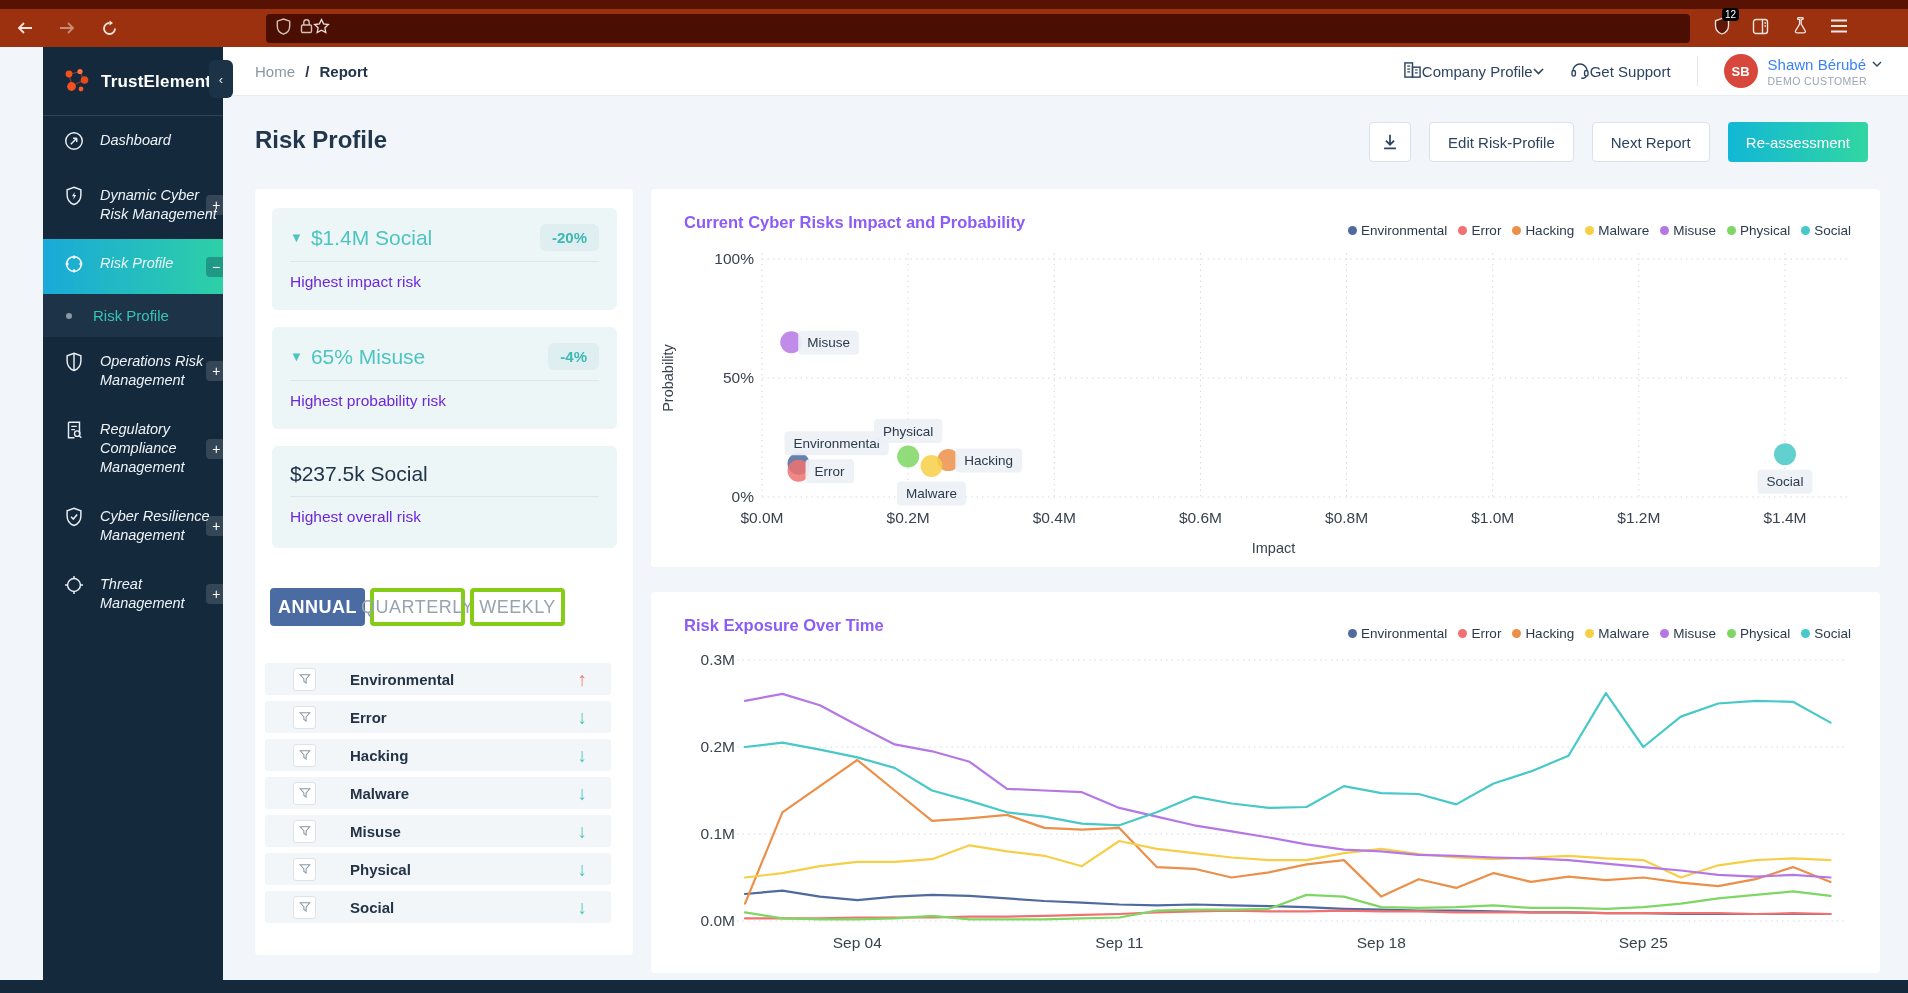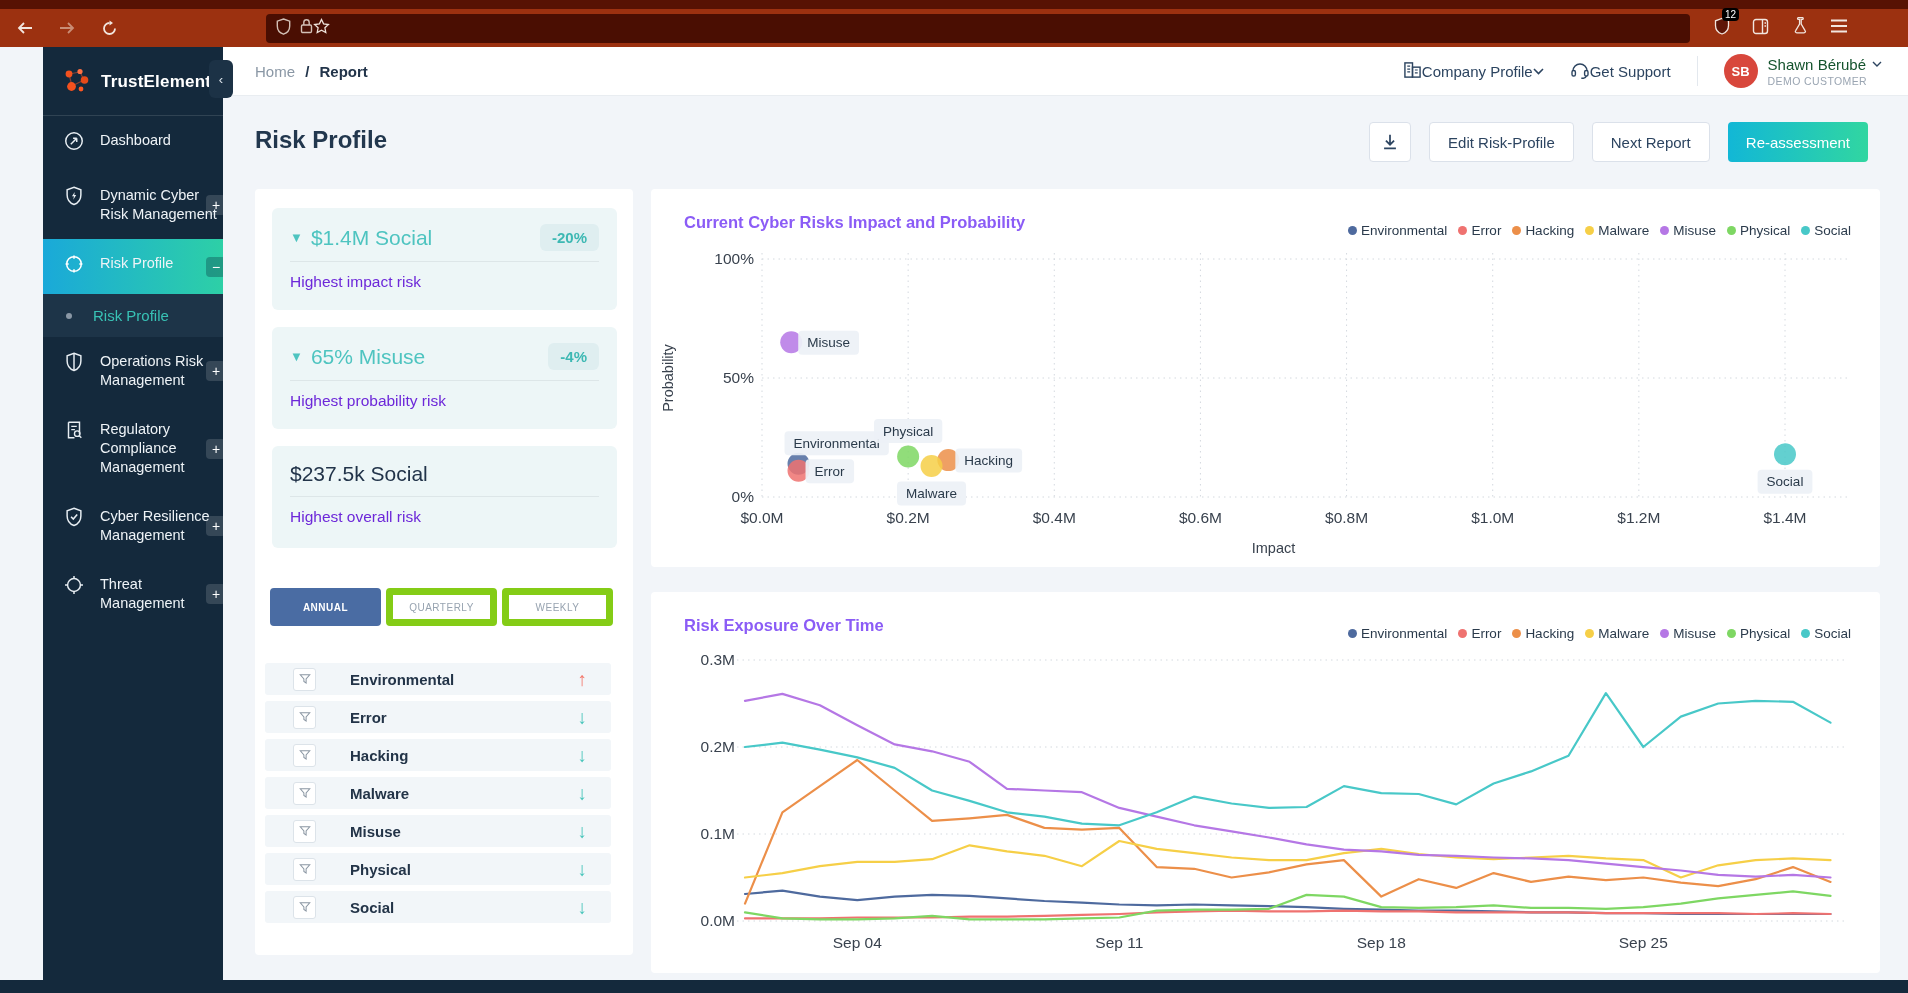--- a/index.html
+++ b/index.html
@@ -14,42 +14,42 @@
   .urltext{flex:1;font-size:15px;color:#d3c0b6;white-space:nowrap;overflow:hidden;margin-left:8px;}
   .urltext b{color:#f6efe9;font-weight:bold;}
   .chrome-right{display:flex;align-items:center;gap:22px;margin-left:24px;}
   .ext{position:relative;}
   .badge12{position:absolute;top:-9px;left:8px;background:#000000;color:#fff;font-size:10px;padding:0 3px;border-radius:4px;line-height:13px;}
   
   .sidebar{position:absolute;left:0;top:47px;width:196px;height:946px;background:#14293c;color:#e8eef3;margin-left:43px;}
   .brand{display:flex;align-items:center;gap:10px;padding:18px 0 16px 18px;}
   .brand-name{font-size:17px;font-weight:bold;color:#fff;letter-spacing:.2px;}
   .sb-divider{height:1px;background:rgba(255,255,255,.12);margin:0;}
-  .nav-item{position:relative;display:flex;align-items:flex-start;padding:15px 14px 15px 20px;cursor:pointer;}
+  .nav-item{position:relative;display:flex;align-items:flex-start;padding:15px 14px 15px 20px;cursor:pointer;font-style:italic;}
   .nav-item .ni-icon{width:24px;flex:0 0 24px;margin-top:-1px;}
   .nav-item .ni-label{font-size:14.5px;line-height:19px;margin-left:13px;width:132px;color:#eef3f7;}
   .nav-item .ni-action{position:absolute;right:13px;top:50%;margin-top:-10px;width:20px;height:20px;border-radius:4px;background:rgba(255,255,255,.14);color:#fff;font-size:14px;line-height:20px;text-align:center;}
   .nav-item.active{background:linear-gradient(90deg,#1aa9d9,#2fd3a2);}
   .nav-item.active .ni-action{background:rgba(8,54,66,.35);}
   .nav-sub{display:flex;align-items:center;background:#1d3448;padding:13px 14px 13px 20px;cursor:pointer;}
   .nav-sub .bullet{width:6px;height:6px;border-radius:50%;background:#8a97a5;margin-right:21px;margin-left:3px;}
   .nav-sub .ns-label{font-size:15px;color:#38c2b5;}
   .collapse-tab{position:absolute;left:209px;top:60px;width:24px;height:38px;background:#1c3246;border-radius:6px;color:#dfe7ee;display:flex;align-items:center;justify-content:center;font-size:13px;z-index:5;}
   
   .topbar{position:absolute;left:223px;top:47px;width:1685px;height:49px;background:#fff;border-bottom:1px solid #e9edf1;display:flex;align-items:center;box-sizing:border-box;}
   .crumbs{margin-left:32px;font-size:15px;}
   .crumb-home{color:#8a97a5;}
   .crumb-sep{color:#22344a;margin:0 6px;font-weight:bold;}
   .crumb-cur{color:#22344a;font-weight:bold;}
   .top-right{margin-left:auto;display:flex;align-items:center;margin-right:26px;gap:26px;}
   .top-btn{display:flex;align-items:center;font-size:15px;color:#2c4460;cursor:pointer;}
   .vdiv{width:1px;height:30px;background:#e3e8ee;}
   .userbox{display:flex;align-items:center;gap:10px;cursor:pointer;}
   .avatar{width:34px;height:34px;border-radius:50%;background:#d8473c;color:#fff;font-size:13px;font-weight:bold;display:flex;align-items:center;justify-content:center;}
-  .uname{font-size:15px;color:#14532d;}
+  .uname{font-size:15px;color:#3b82f6;}
   .urole{font-size:10.5px;color:#9aa5b2;letter-spacing:.4px;margin-top:2px;}
   
   .content{position:absolute;left:223px;top:96px;width:1685px;height:884px;background:#f2f5f9;}
   .page-title{position:absolute;left:32px;top:30px;font-size:24px;font-weight:bold;color:#22374e;margin:0;}
   .actions{position:absolute;top:26px;right:40px;display:flex;gap:18px;}
   .btn{height:40px;box-sizing:border-box;border:1px solid #dbe1ea;background:#fff;border-radius:4px;font-size:15px;color:#2c4460;display:flex;align-items:center;justify-content:center;padding:0 18px;cursor:pointer;font-family:inherit;}
   .btn-icon{width:42px;padding:0;}
   .btn-primary{border:none;background:linear-gradient(90deg,#12b7d6,#31d6a1);color:#fff;padding:0 18px;}
   .panel{position:absolute;background:#fff;border-radius:4px;}
   #left-panel{left:32px;top:93px;width:378px;height:766px;}
@@ -59,21 +59,21 @@
   .scard{position:absolute;left:17px;width:345px;height:102px;background:#edf6f7;border-radius:6px;box-sizing:border-box;padding:16px 18px 0 18px;}
   .vrow{display:flex;align-items:center;}
   .caret{color:#4ec4c0;font-size:13px;margin-right:8px;}
   .sval{font-size:21px;font-weight:normal;color:#4ec4c0;}
   .sval.dark{color:#22344a;}
   .sbadge{margin-left:auto;background:#dfeef0;color:#3db8b3;font-size:15px;font-weight:bold;border-radius:6px;padding:5px 12px;}
   .sdiv{height:1px;background:#dde6e8;margin:10px 0 11px 0;}
   .scap{font-size:15.5px;color:#6d28d9;}
   
   .tabs{position:absolute;left:15px;top:399px;display:flex;gap:5px;}
-  .tab{width:111px;height:38px;box-sizing:border-box;display:flex;align-items:center;justify-content:center;font-size:10px;letter-spacing:.5px;color:#97a3b0;background:#fff;border:7px solid #84cc16;border-radius:4px;cursor:pointer;}
+  .tab{width:95px;height:38px;box-sizing:border-box;display:flex;align-items:center;justify-content:center;font-size:18px;letter-spacing:.5px;color:#97a3b0;background:#fff;border:4px solid #84cc16;border-radius:4px;cursor:pointer;}
   .tab.active{background:#4a6ca3;border-color:#4a6ca3;color:#fff;font-weight:bold;}
   
   .rows{position:absolute;left:10px;top:474px;width:346px;}
   .rrow{position:relative;height:32px;background:#f2f6f9;border-radius:3px;margin-bottom:6px;display:flex;align-items:center;}
   .funnel{position:absolute;left:28px;width:21px;height:21px;background:#fff;border:1px solid #dce3e9;border-radius:3px;display:flex;align-items:center;justify-content:center;cursor:pointer;}
   .rname{position:absolute;left:85px;font-size:15px;font-weight:bold;color:#233448;}
   .rarrow{position:absolute;right:24px;font-size:19px;font-weight:bold;line-height:1;}
   .rarrow.up{color:#f3796d;}
   .rarrow.down{color:#45c4ba;}
   

